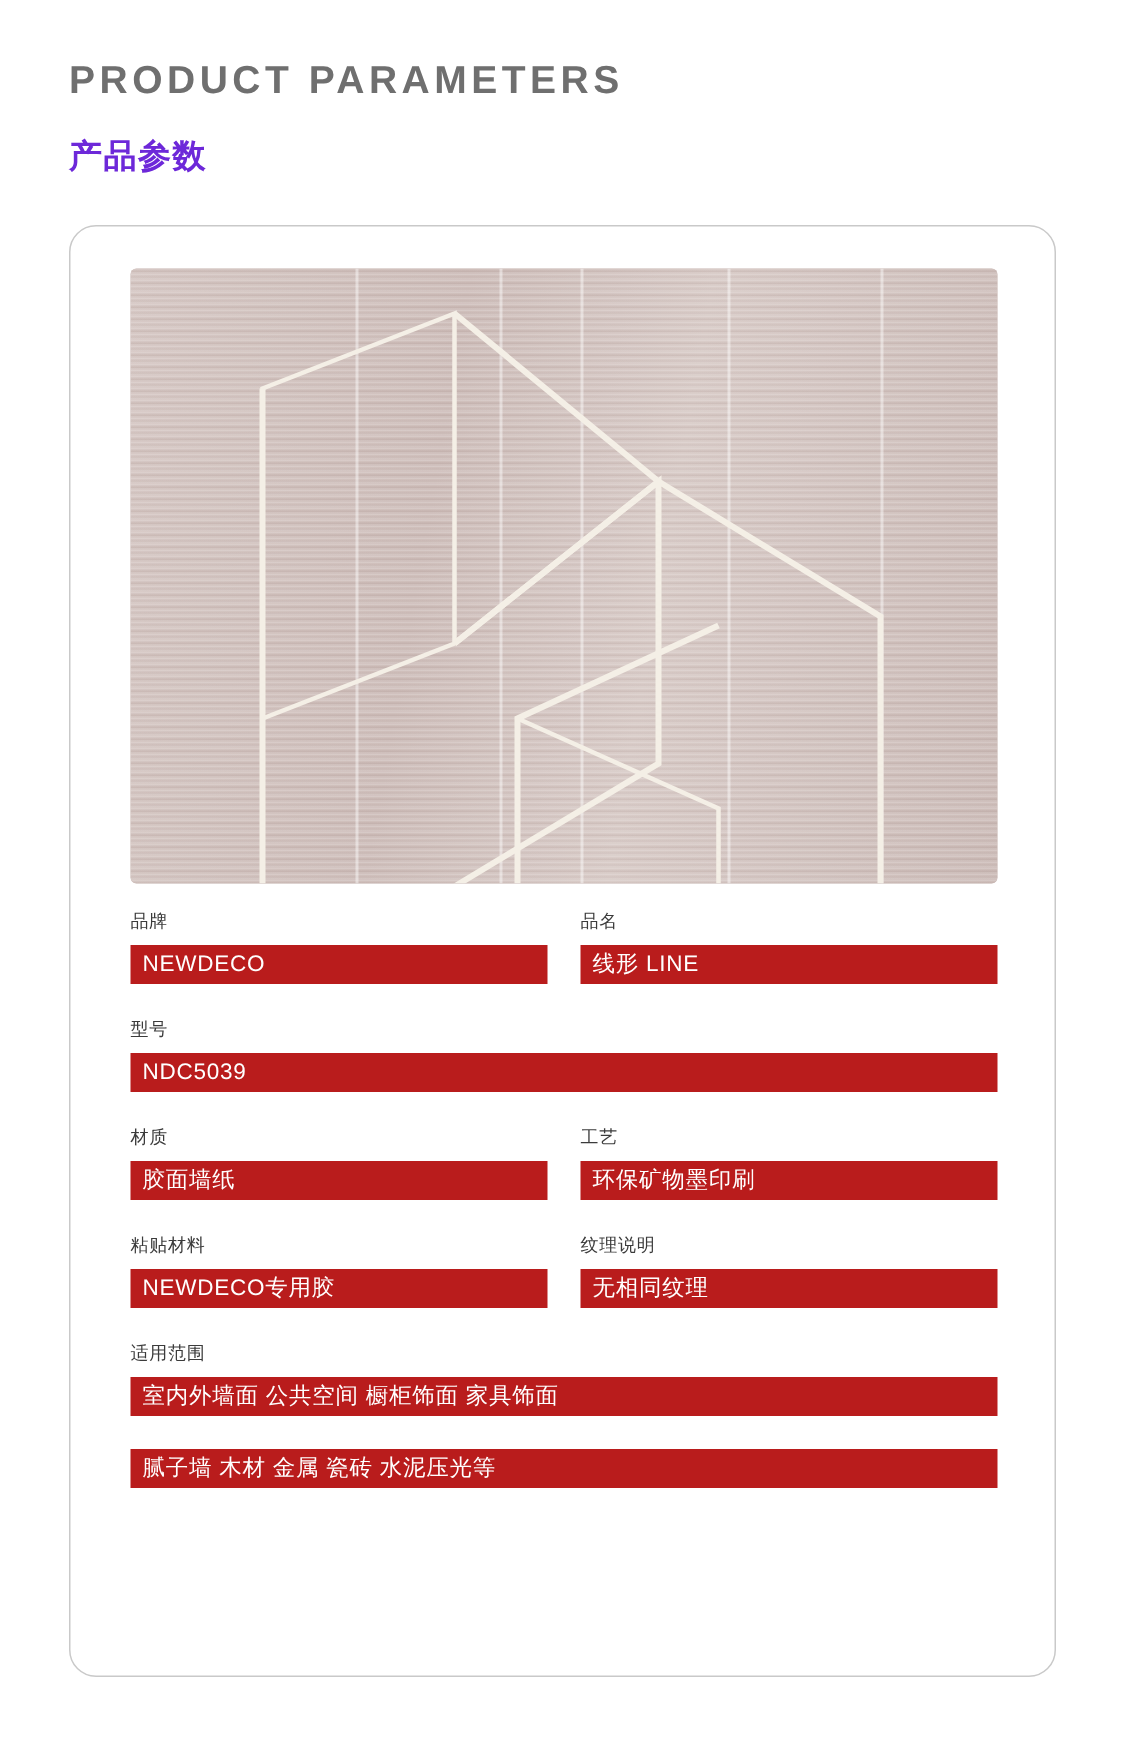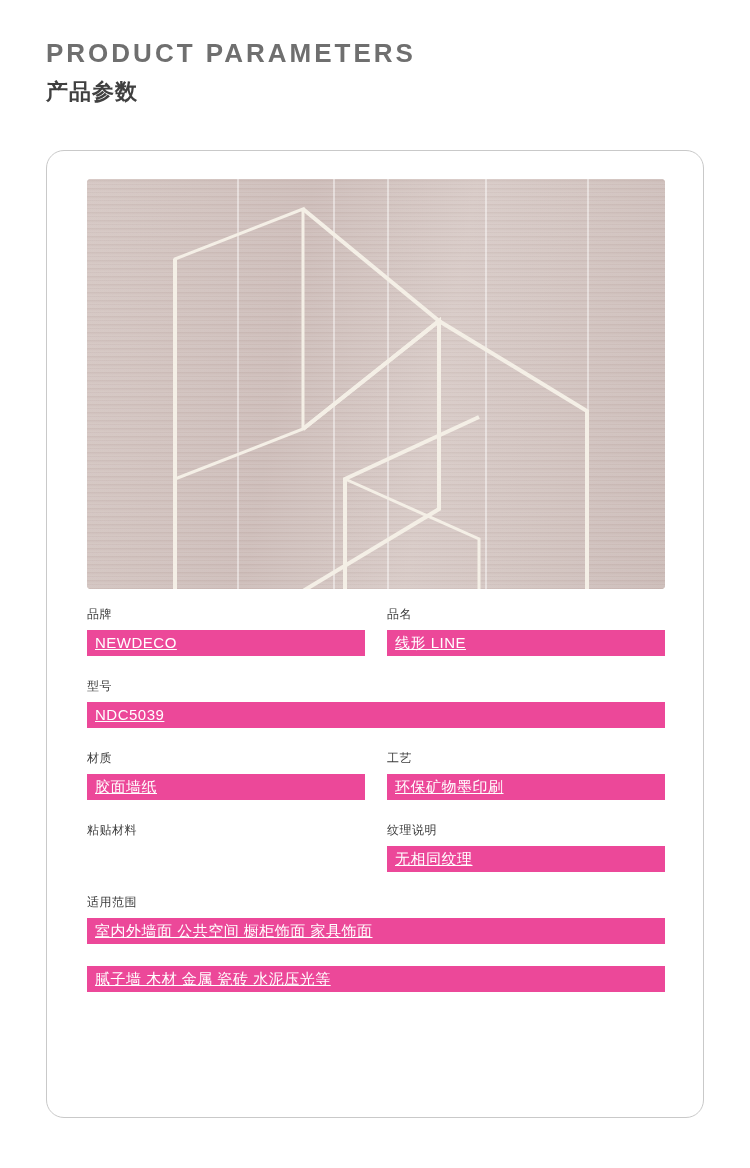--- a/index.html
+++ b/index.html
@@ -31,24 +31,24 @@
   }
   .header-en {
     font-size: 26px;
     letter-spacing: 3px;
     color: #6f6f6f;
     font-weight: 700;
     line-height: 1.2;
     white-space: nowrap;
   }
   .header-cn {
-    margin-top: 10px;
+    margin-top: 22px;
     font-size: 22px;
     font-weight: bold;
-    color: #404040;
+    color: #6d28d9;
     letter-spacing: 1px;
     line-height: 1.2;
   }
 
   
   .card {
     position: absolute;
     left: 46px;
     top: 150px;
     width: 658px;
@@ -130,31 +130,30 @@
   .spec-cell.full {
     flex: 1 1 100%;
   }
   .spec-label {
     font-size: 12px;
     color: #3b3b3b;
     margin-bottom: 7px;
     letter-spacing: .5px;
   }
   .spec-value {
-    background: #ec4899;
+    background: #b91c1c;
     color: #ffffff;
     font-size: 15px;
     line-height: 26px;
     height: 26px;
     padding: 0 8px;
     box-sizing: border-box;
     letter-spacing: .5px;
     white-space: nowrap;
     overflow: hidden;
-    text-decoration: underline;
   }
 </style>
 </head>
 <body>
 
 <div class="page">
 
   <div class="header">
     <div class="header-en">PRODUCT  PARAMETERS</div>
     <div class="header-cn">产品参数</div>
@@ -212,20 +211,21 @@
         </div>
         <div class="spec-cell">
           <div class="spec-label">工艺</div>
           <div class="spec-value">环保矿物墨印刷</div>
         </div>
       </div>
 
       <div class="spec-row">
         <div class="spec-cell">
           <div class="spec-label">粘贴材料</div>
+          <div class="spec-value">NEWDECO专用胶</div>
         </div>
         <div class="spec-cell">
           <div class="spec-label">纹理说明</div>
           <div class="spec-value">无相同纹理</div>
         </div>
       </div>
 
       <div class="spec-row">
         <div class="spec-cell full">
           <div class="spec-label">适用范围</div>

